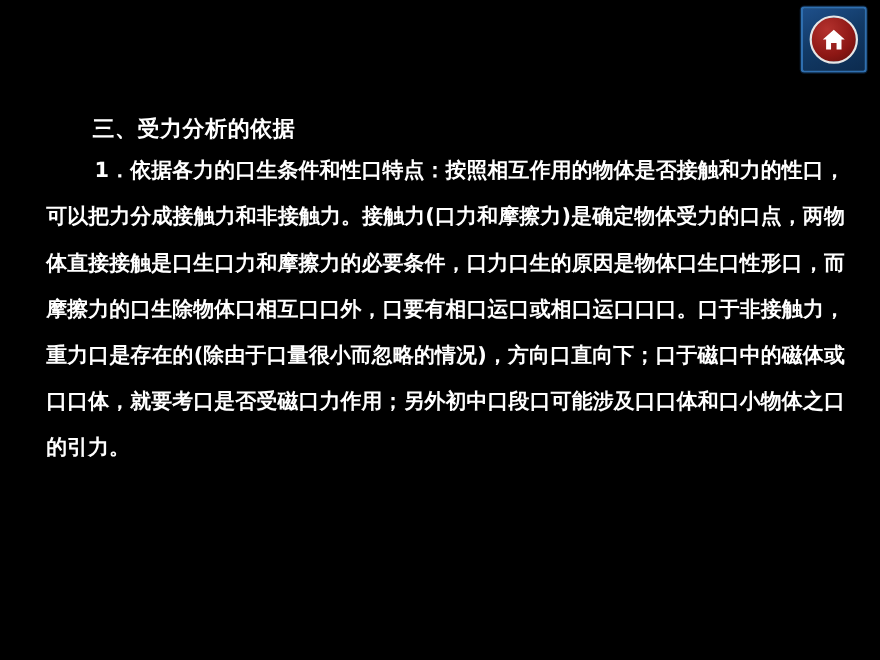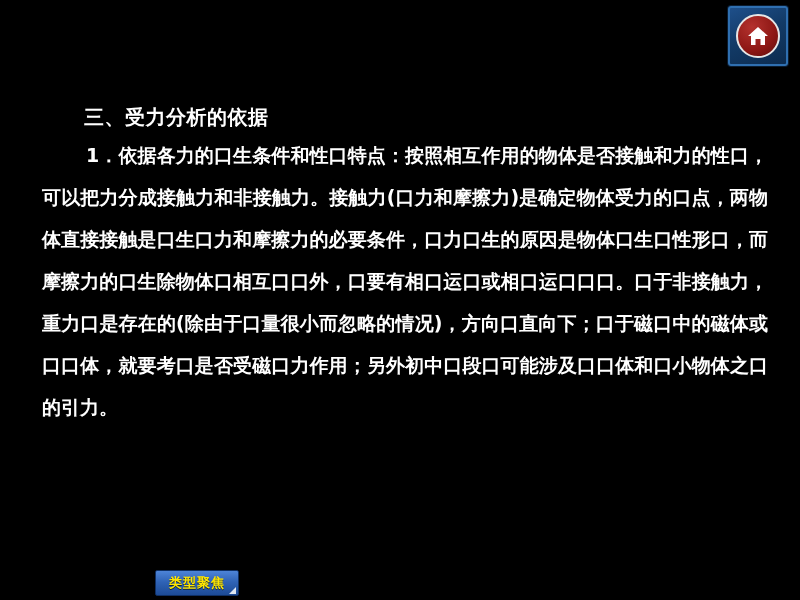--- a/index.html
+++ b/index.html
@@ -123,18 +123,14 @@
         <path d="M12 2 L22 11 L19 11 L19 20 L14.5 20 L14.5 14 L9.5 14 L9.5 20 L5 20 L5 11 L2 11 Z" fill="#ffffff"></path>
       </svg>
     </div>
   </div>
 
   <div id="body-text">
     <div class="heading">三、受力分析的依据</div>
     <div class="para"><span class="indent"></span><span>1．依据各力的口生条件和性口特点：按照相互作用的物体是否接触和力的性口，可以把力分成接触力和非接触力。接触力(口力和摩擦力)是确定物体受力的口点，两物体直接接触是口生口力和摩擦力的必要条件，口力口生的原因是物体口生口性形口，而摩擦力的口生除物体口相互口口外，口要有相口运口或相口运口口口。口于非接触力，重力口是存在的(除由于口量很小而忽略的情况)，方向口直向下；口于磁口中的磁体或口口体，就要考口是否受磁口力作用；另外初中口段口可能涉及口口体和口小物体之口的引力。</span></div>
   </div>
 
-  <div id="bottom-logo">
-    <span id="bottom-logo-text">类型聚焦</span>
-    <span id="bottom-logo-arrow"></span>
-  </div>
 
 </div>
 
 </body></html>

